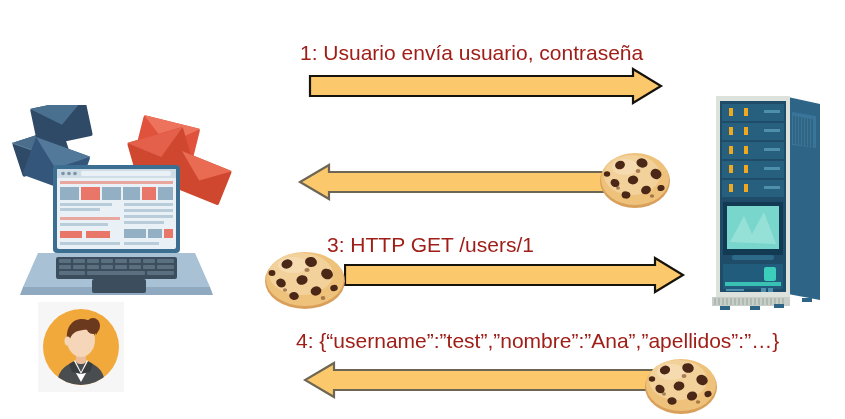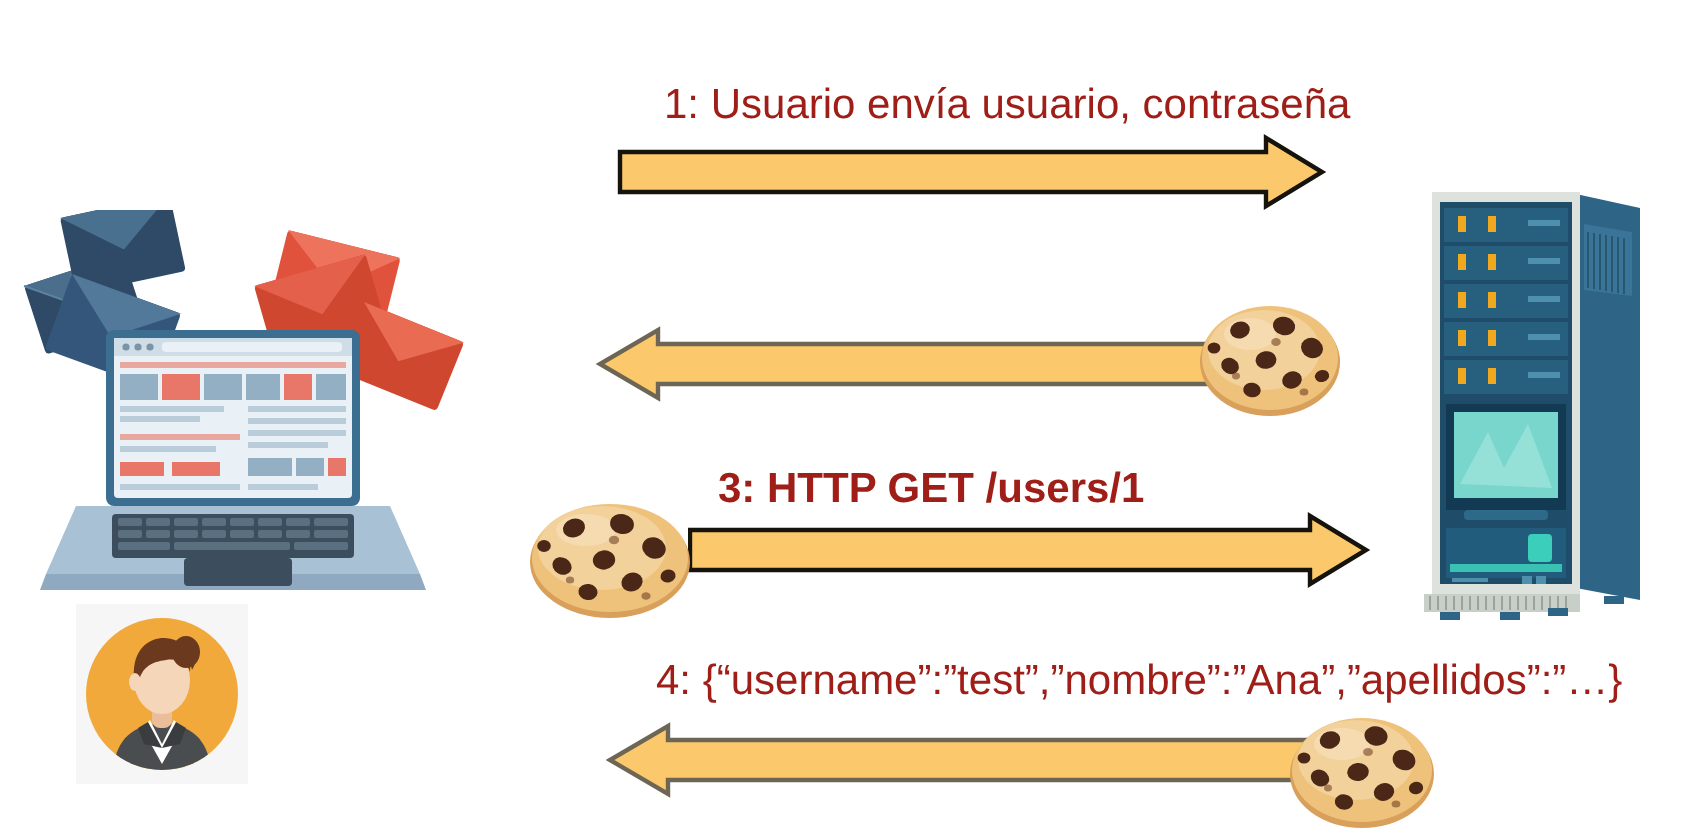--- a/index.html
+++ b/index.html
@@ -21,25 +21,24 @@
     height: 419px;
   }
   
   .msg-label {
     position: absolute;
     color: #A01E18;
     font-size: 21px;
     line-height: 25px;
     white-space: nowrap;
     font-family: "Liberation Sans", sans-serif;
-    margin-left: 32px;
   }
   #label-1 { left: 300px; top: 40px; }
   #label-2 { left: 299px; top: 138px; }
-  #label-3 { left: 327px; top: 232px; font-weight: bold; }
+  #label-3 { left: 327px; top: 232px; }
   #label-4 { left: 296px; top: 328px; }
 
   
   .arrow {
     position: absolute;
   }
   .arrow svg { display: block; }
 
   #arrow-1 { left: 308px; top: 67px; }
   #arrow-2 { left: 297px; top: 163px; }

